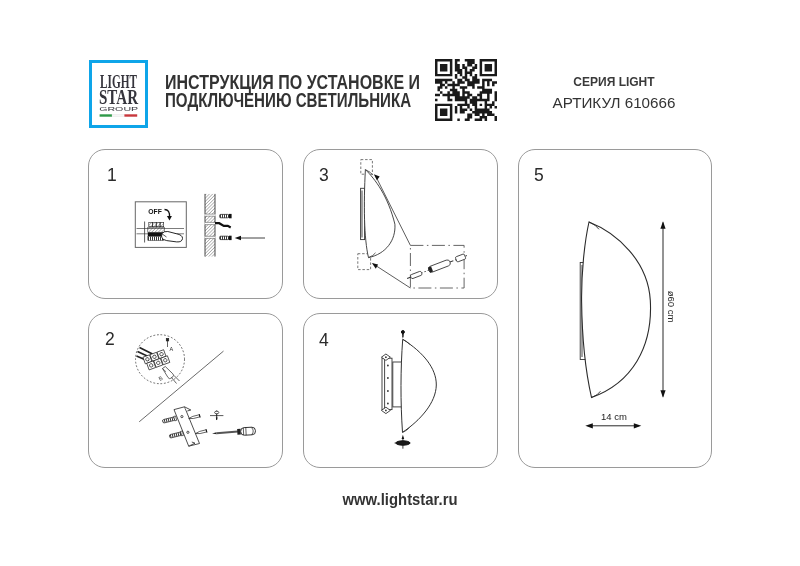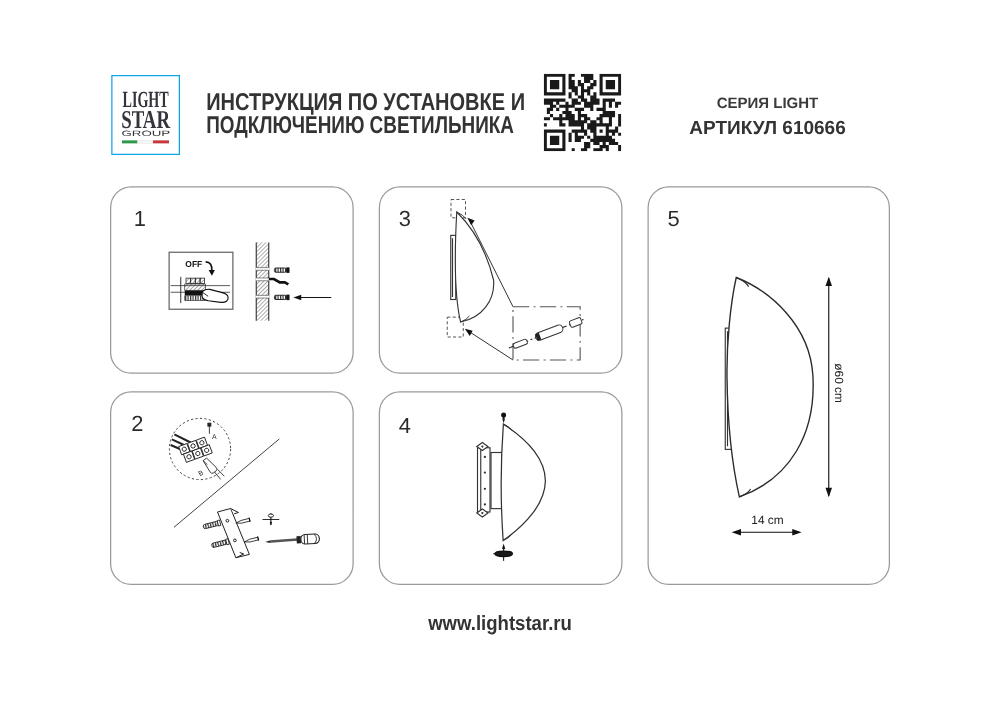--- a/index.html
+++ b/index.html
@@ -3,21 +3,21 @@
 <style>
 html,body{margin:0;padding:0;background:#fff;}
 body{width:800px;height:566px;position:relative;font-family:"Liberation Sans",sans-serif;overflow:hidden;-webkit-font-smoothing:antialiased;}
 .abs{position:absolute;}
 .panel{position:absolute;border:1px solid #9a9a9a;border-radius:17px;background:#fff;}
 .num{position:absolute;font-size:17.5px;color:#2b2b2b;font-weight:400;}
 svg{position:absolute;left:0;top:0;}
 </style></head>
 <body>
 
-<div class="abs" id="logo" style="left:89px;top:60px;width:53px;height:62px;border:1px solid #0ea5e9;">
+<div class="abs" id="logo" style="left:89px;top:60px;width:53px;height:62px;border:3px solid #0ea5e9;">
 <svg width="53" height="62" viewBox="0 0 53 62">
 <g fill="#35343c" font-family="'Liberation Serif',serif" font-weight="bold">
 <text x="8" y="24.5" font-size="18.5" transform="scale(1,1)" textLength="37" lengthAdjust="spacingAndGlyphs">LIGHT</text>
 <text x="7" y="41" font-size="20.5" textLength="39" lengthAdjust="spacingAndGlyphs">STAR</text>
 </g>
 <text x="7.2" y="47.9" font-size="6.2" fill="#35343c" font-family="'Liberation Sans',sans-serif" textLength="39" lengthAdjust="spacingAndGlyphs">GROUP</text>
 <rect x="7.6" y="51.3" width="12.4" height="2.4" fill="#2e9948"></rect>
 <rect x="20" y="51.3" width="12.4" height="2.4" fill="#f6f6f6" stroke="#ddd" stroke-width="0.3"></rect>
 <rect x="32.4" y="51.3" width="12.8" height="2.4" fill="#c8373c"></rect>
 </svg>
@@ -28,21 +28,21 @@
     <div style="transform:scaleX(0.945);transform-origin:0 0;">ПОДКЛЮЧЕНИЮ СВЕТИЛЬНИКА</div>
   </div>
 
 <div class="abs" style="left:435px;top:59px;">
 <svg width="62" height="62" viewBox="0 0 25 25">
       <path fill="#1a1a1a" d="M0 0h7v1h-7zM8 0h2v1h-2zM12 0h4v1h-4zM18 0h7v1h-7zM0 1h1v1h-1zM6 1h1v1h-1zM8 1h1v1h-1zM13 1h3v1h-3zM18 1h1v1h-1zM24 1h1v1h-1zM0 2h1v1h-1zM2 2h3v1h-3zM6 2h1v1h-1zM8 2h2v1h-2zM11 2h1v1h-1zM13 2h2v1h-2zM16 2h1v1h-1zM18 2h1v1h-1zM20 2h3v1h-3zM24 2h1v1h-1zM0 3h1v1h-1zM2 3h3v1h-3zM6 3h1v1h-1zM8 3h2v1h-2zM11 3h2v1h-2zM15 3h2v1h-2zM18 3h1v1h-1zM20 3h3v1h-3zM24 3h1v1h-1zM0 4h1v1h-1zM2 4h3v1h-3zM6 4h1v1h-1zM8 4h3v1h-3zM12 4h1v1h-1zM14 4h2v1h-2zM18 4h1v1h-1zM20 4h3v1h-3zM24 4h1v1h-1zM0 5h1v1h-1zM6 5h1v1h-1zM9 5h2v1h-2zM12 5h3v1h-3zM18 5h1v1h-1zM24 5h1v1h-1zM0 6h7v1h-7zM8 6h1v1h-1zM10 6h1v1h-1zM12 6h1v1h-1zM14 6h1v1h-1zM16 6h1v1h-1zM18 6h7v1h-7zM8 7h1v1h-1zM11 7h2v1h-2zM15 7h2v1h-2zM0 8h7v1h-7zM9 8h2v1h-2zM12 8h2v1h-2zM15 8h3v1h-3zM19 8h4v1h-4zM0 9h3v1h-3zM4 9h1v1h-1zM7 9h1v1h-1zM9 9h3v1h-3zM13 9h5v1h-5zM19 9h1v1h-1zM21 9h1v1h-1zM23 9h2v1h-2zM2 10h2v1h-2zM5 10h5v1h-5zM13 10h3v1h-3zM19 10h1v1h-1zM21 10h1v1h-1zM23 10h1v1h-1zM1 11h2v1h-2zM4 11h1v1h-1zM7 11h1v1h-1zM10 11h3v1h-3zM15 11h1v1h-1zM17 11h3v1h-3zM1 12h1v1h-1zM6 12h3v1h-3zM11 12h1v1h-1zM19 12h4v1h-4zM2 13h1v1h-1zM5 13h1v1h-1zM7 13h3v1h-3zM11 13h3v1h-3zM18 13h5v1h-5zM24 13h1v1h-1zM0 14h2v1h-2zM3 14h7v1h-7zM11 14h1v1h-1zM13 14h2v1h-2zM17 14h2v1h-2zM21 14h1v1h-1zM24 14h1v1h-1zM5 15h1v1h-1zM8 15h6v1h-6zM15 15h2v1h-2zM18 15h1v1h-1zM21 15h1v1h-1zM24 15h1v1h-1zM0 16h1v1h-1zM5 16h2v1h-2zM8 16h5v1h-5zM14 16h8v1h-8zM24 16h1v1h-1zM12 17h1v1h-1zM14 17h3v1h-3zM20 17h1v1h-1zM23 17h1v1h-1zM0 18h7v1h-7zM9 18h5v1h-5zM15 18h2v1h-2zM18 18h1v1h-1zM20 18h4v1h-4zM0 19h1v1h-1zM6 19h1v1h-1zM8 19h1v1h-1zM10 19h1v1h-1zM13 19h1v1h-1zM16 19h1v1h-1zM20 19h1v1h-1zM22 19h1v1h-1zM24 19h1v1h-1zM0 20h1v1h-1zM2 20h3v1h-3zM6 20h1v1h-1zM8 20h1v1h-1zM10 20h3v1h-3zM14 20h1v1h-1zM16 20h6v1h-6zM0 21h1v1h-1zM2 21h3v1h-3zM6 21h1v1h-1zM8 21h1v1h-1zM10 21h2v1h-2zM15 21h8v1h-8zM0 22h1v1h-1zM2 22h3v1h-3zM6 22h1v1h-1zM13 22h2v1h-2zM16 22h2v1h-2zM19 22h1v1h-1zM21 22h3v1h-3zM0 23h1v1h-1zM6 23h1v1h-1zM13 23h2v1h-2zM18 23h3v1h-3zM24 23h1v1h-1zM0 24h7v1h-7zM9 24h1v1h-1zM12 24h2v1h-2zM16 24h3v1h-3zM20 24h1v1h-1zM24 24h1v1h-1z"></path>
     </svg>
 </div>
 
 <div class="abs" style="left:614px;top:75px;transform:translateX(-50%);font-size:12px;font-weight:bold;color:#3a3a3a;white-space:nowrap;">СЕРИЯ LIGHT</div>
-<div class="abs" style="left:614px;top:94px;transform:translateX(-50%);font-size:15.2px;font-weight:bold;color:#333;white-space:nowrap;">АРТИКУЛ 610666</div>
+<div class="abs" style="left:614px;top:94px;transform:translateX(-50%);font-size:15.2px;font-weight:normal;color:#333;white-space:nowrap;">АРТИКУЛ 610666</div>
 
 <div class="panel" style="left:88px;top:149px;width:193px;height:148px;"></div>
 <div class="panel" style="left:88px;top:313px;width:193px;height:153px;"></div>
 <div class="panel" style="left:303px;top:149px;width:193px;height:148px;"></div>
 <div class="panel" style="left:303px;top:313px;width:193px;height:153px;"></div>
 <div class="panel" style="left:518px;top:149px;width:192px;height:317px;"></div>
 <div class="num" style="left:107px;top:165px;">1</div>
 <div class="num" style="left:105px;top:329px;">2</div>
 <div class="num" style="left:319px;top:165px;">3</div>
 <div class="num" style="left:319px;top:330px;">4</div>

